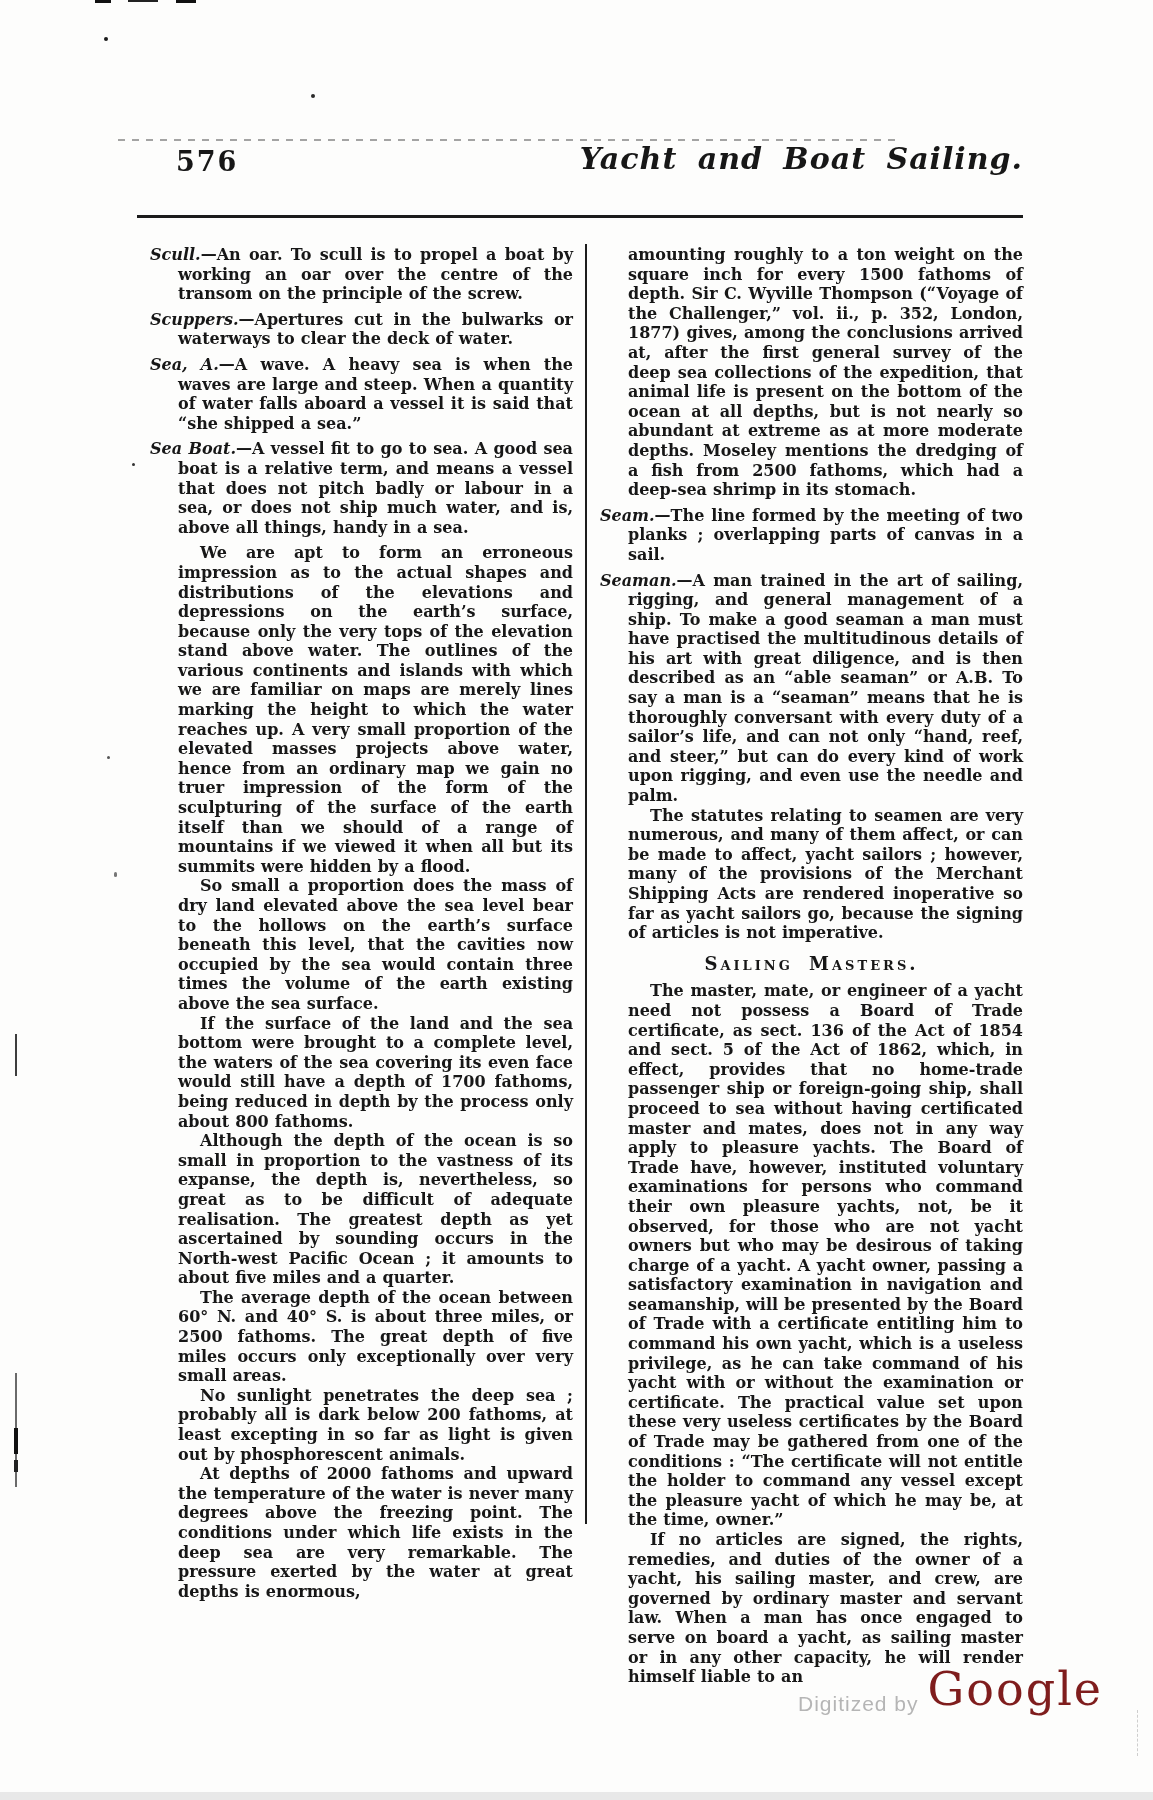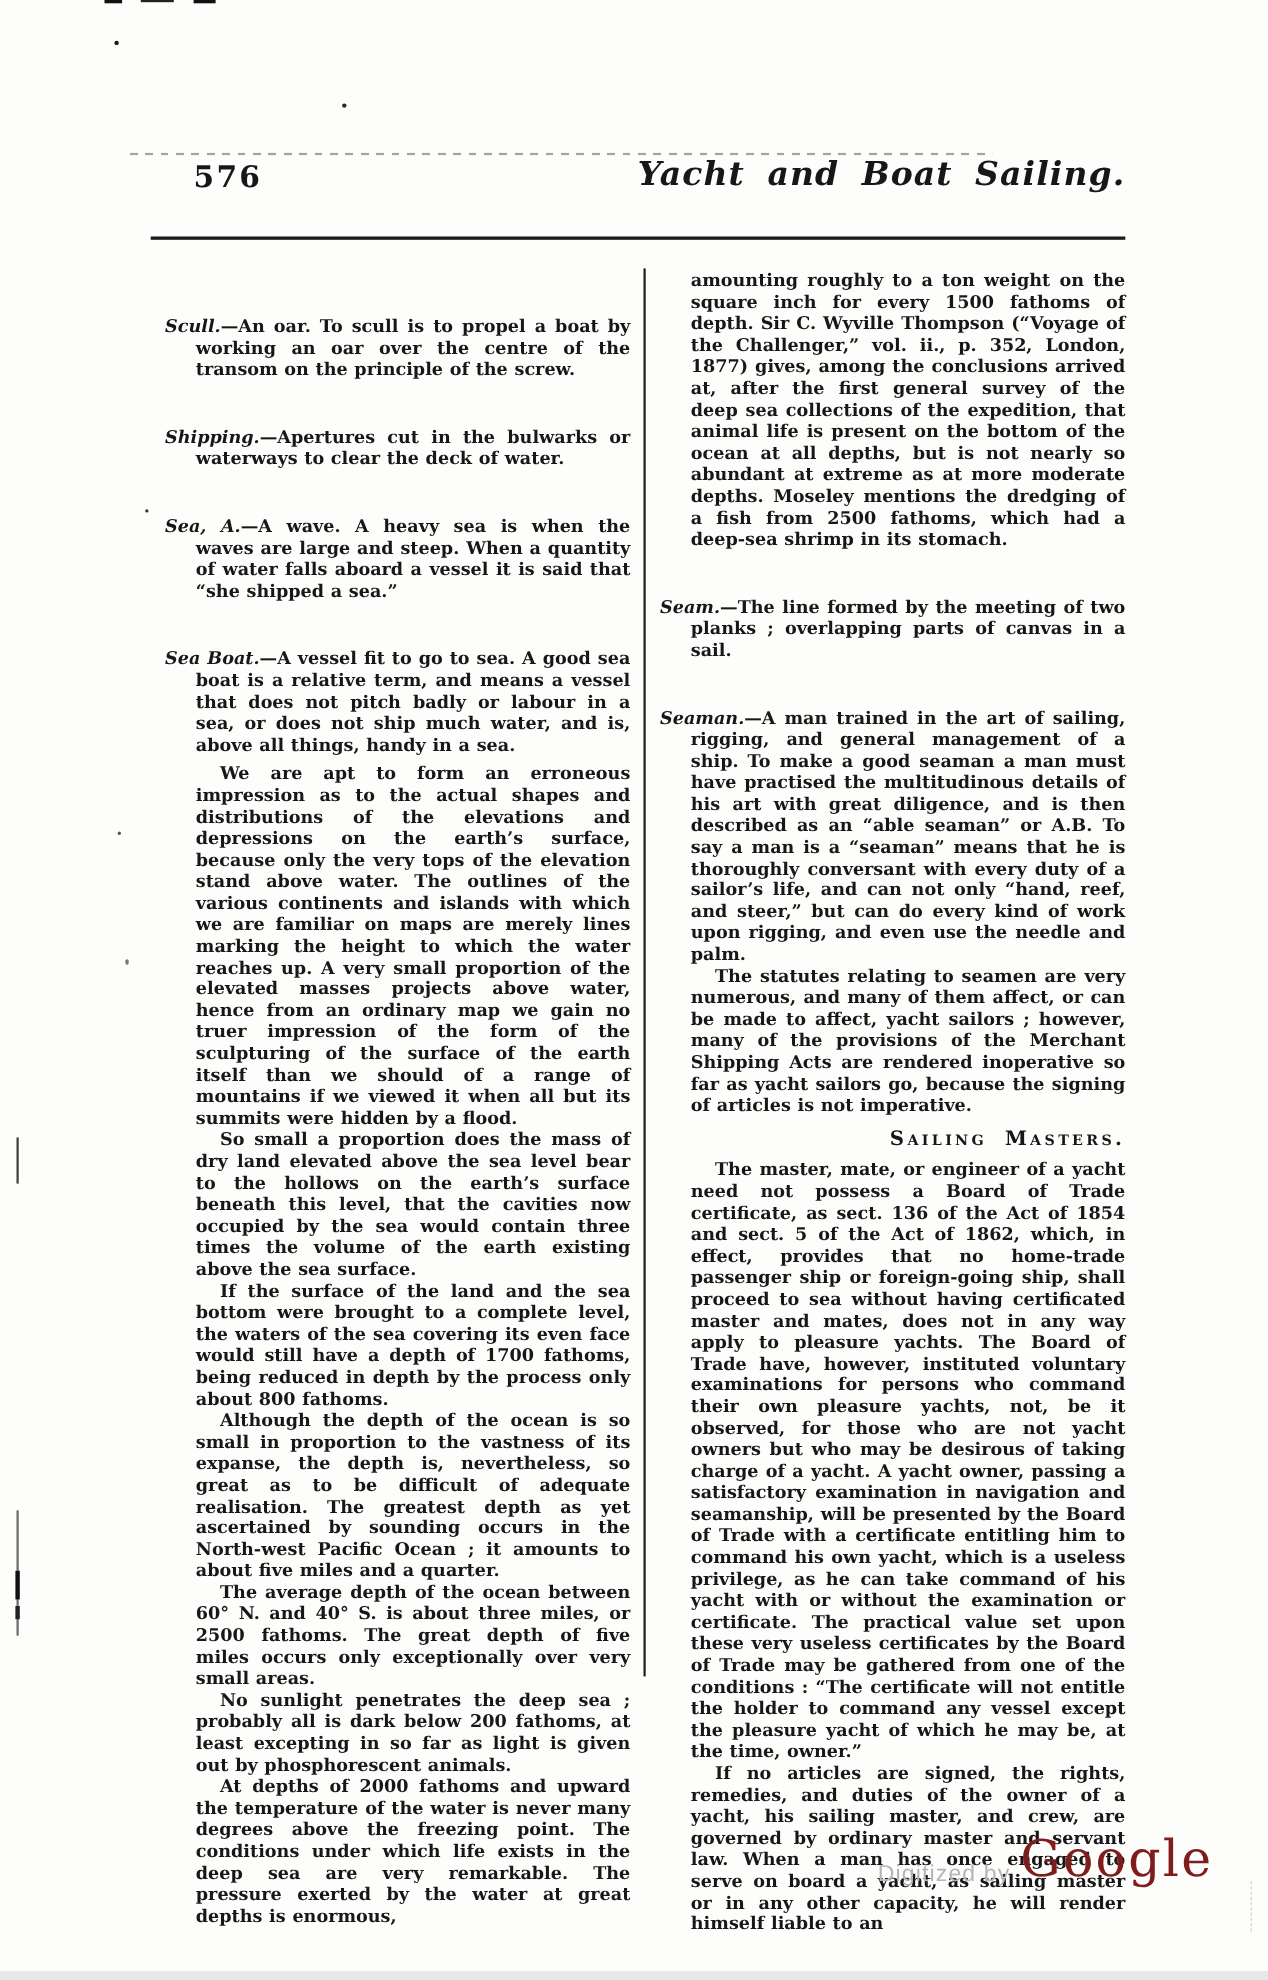--- a/index.html
+++ b/index.html
@@ -35,26 +35,26 @@
     text-align:justify; word-spacing:0.5px;
   }
   .col-left  { left:150px; }
   .col-right { left:600px; }
   .col-divider {
     position:absolute; left:585px; top:244px; width:2px; height:1280px;
     background:#1d1d1d;
   }
   .entry { padding-left:28px; margin:0 0 6px 0; }
   .entry p { margin:0; text-indent:22px; }
-  .entry p.hang  { text-indent:-28px;margin-top:42px; }
+  .entry p.hang  { text-indent:-28px; }
   .entry p.flush { text-indent:0; }
   .term { font-style:italic; }
   .col-heading {
     margin:11px 0 8px 0;
-    text-align:right; text-indent:0;
+    text-align:center; text-indent:0;
     font-variant:small-caps; font-weight:bold;
     font-size:18px; letter-spacing:3px; word-spacing:7px;
   }
   
   .watermark {
     position:absolute; left:798px; top:1662px;
     display:flex; align-items:flex-end; gap:9px;
   }
   .wm-prefix {
     font-family:"Liberation Sans","DejaVu Sans",sans-serif;
@@ -112,21 +112,21 @@
   <div class="running-title">Yacht and Boat Sailing.</div>
   <div class="header-rule"></div>
 
   <div class="col-divider"></div>
 
   <div class="column col-left" id="col-left">
       <div class="entry">
         <p class="hang"><span class="term">Scull.</span>—An oar.  To scull is to propel a boat by working an oar over the centre of the transom on the principle of the screw.</p>
       </div>
       <div class="entry">
-        <p class="hang"><span class="term">Shipping.</span>—Apertures cut in the bulwarks or waterways to clear the deck of water.</p>
+        <p class="hang"><span class="term">Scuppers.</span>—Apertures cut in the bulwarks or waterways to clear the deck of water.</p>
       </div>
       <div class="entry">
         <p class="hang"><span class="term">Sea, A.</span>—A wave.  A heavy sea is when the waves are large and steep.  When a quantity of water falls aboard a vessel it is said that “she shipped a sea.”</p>
       </div>
       <div class="entry">
         <p class="hang"><span class="term">Sea Boat.</span>—A vessel fit to go to sea.  A good sea boat is a relative term, and means a vessel that does not pitch badly or labour in a sea, or does not ship much water, and is, above all things, handy in a sea.</p>
       </div>
       <div class="entry">
         <p>We are apt to form an erroneous impression as to the actual shapes and distributions of the elevations and depressions on the earth’s surface, because only the very tops of the elevation stand above water.  The outlines of the various continents and islands with which we are familiar on maps are merely lines marking the height to which the water reaches up.  A very small proportion of the elevated masses projects above water, hence from an ordinary map we gain no truer impression of the form of the sculpturing of the surface of the earth itself than we should of a range of mountains if we viewed it when all but its summits were hidden by a flood.</p>
         <p>So small a proportion does the mass of dry land elevated above the sea level bear to the hollows on the earth’s surface beneath this level, that the cavities now occupied by the sea would contain three times the volume of the earth existing above the sea surface.</p>

